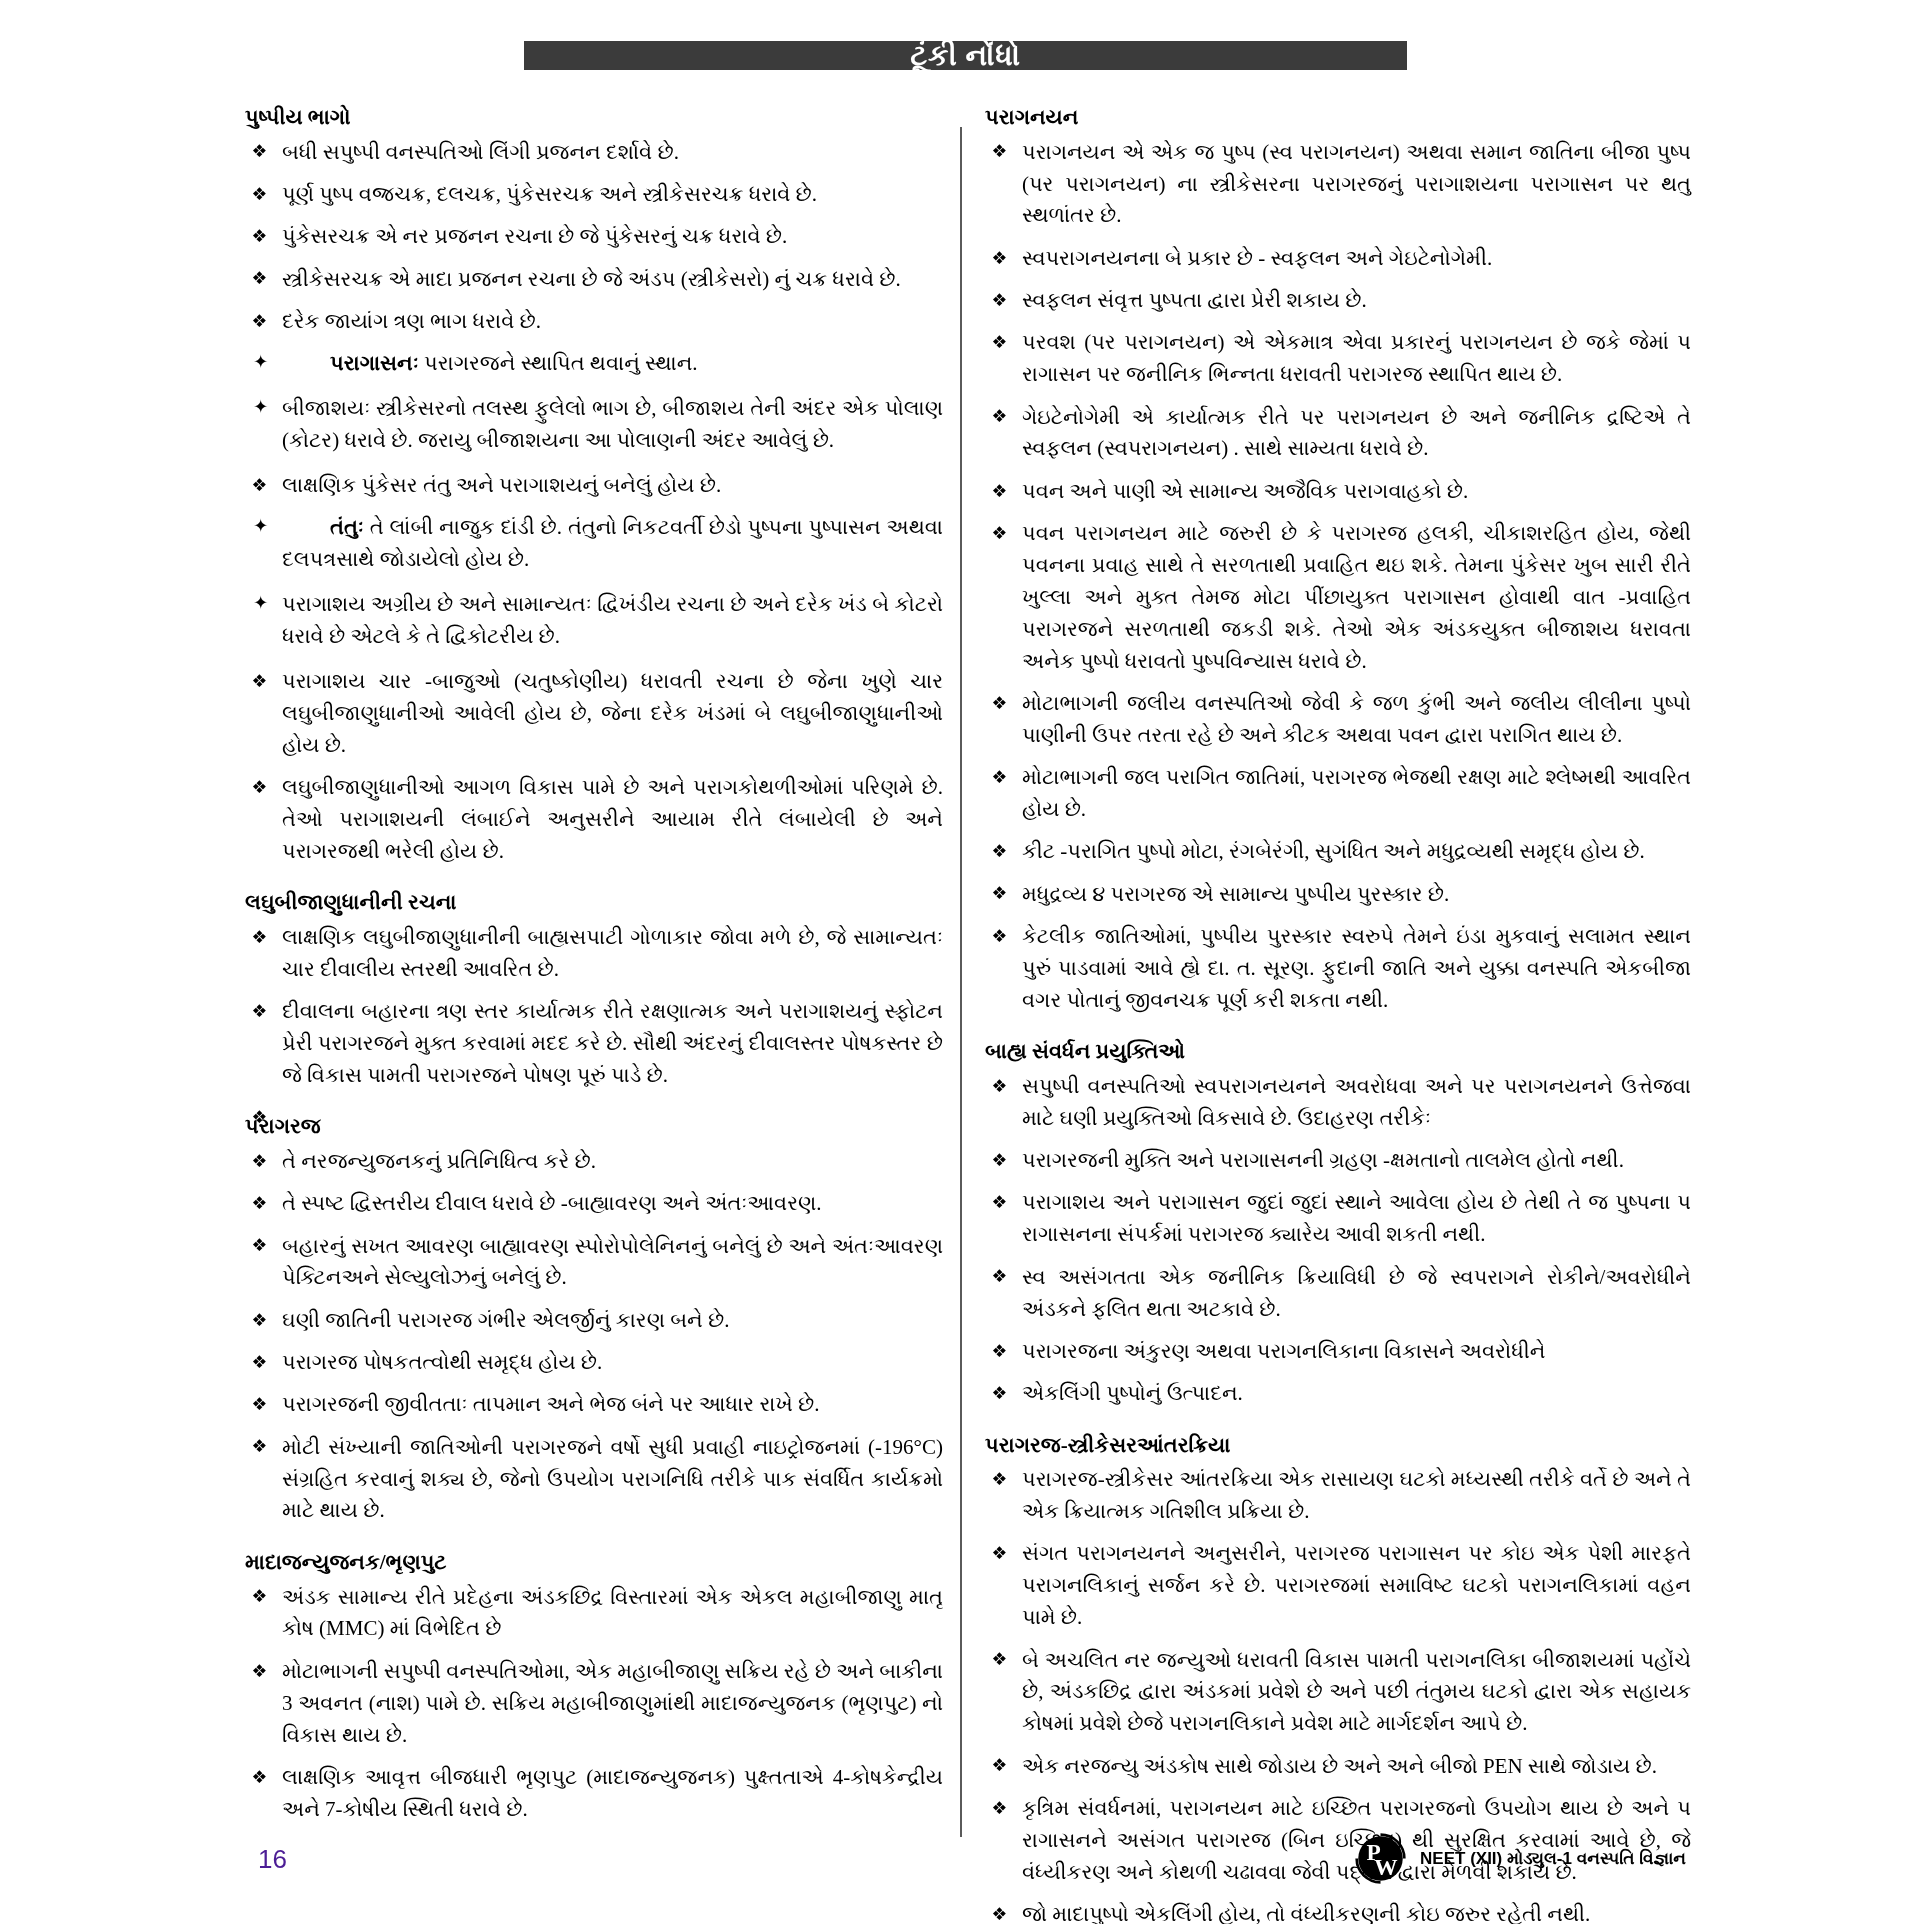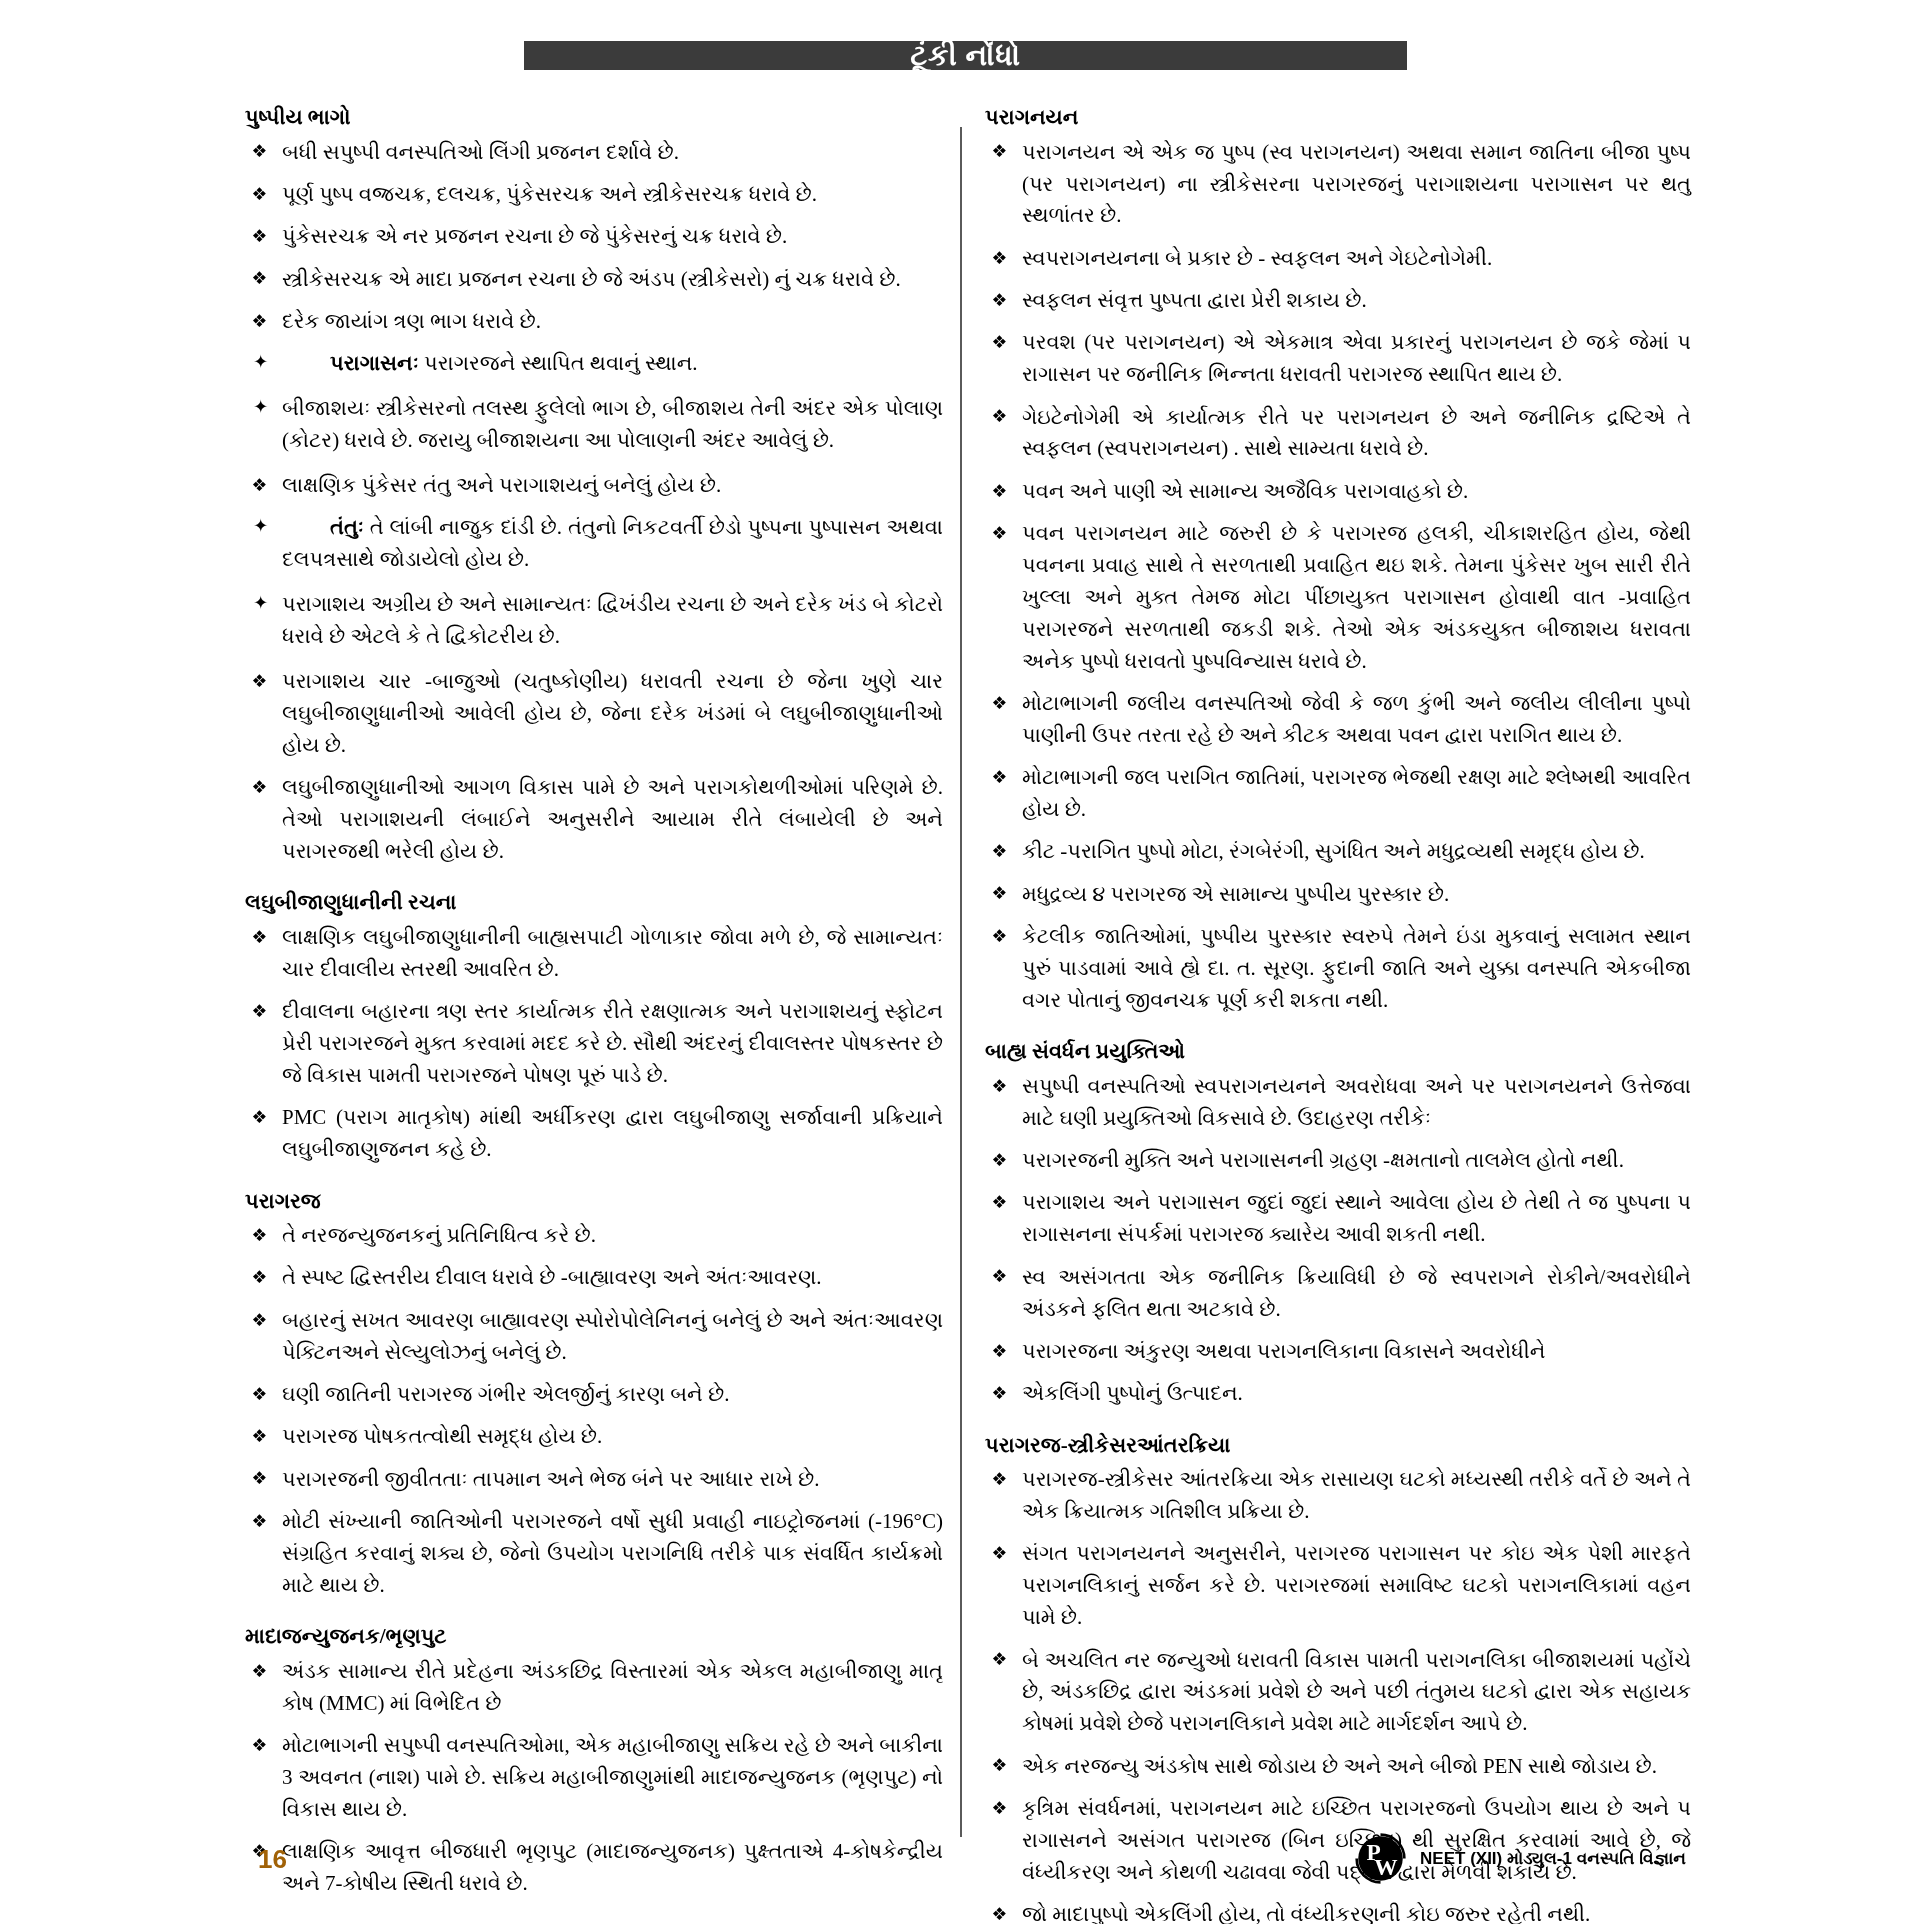--- a/index.html
+++ b/index.html
@@ -139,22 +139,22 @@
     bottom: 0;
     width: 1925px;
     height: 104px;
   }
   .page-no {
     position: absolute;
     left: 258px;
     top: 22.5px;
     font-family: "Liberation Sans", sans-serif;
     font-size: 26px;
-    font-weight: bold;
-    color: #a16207;
+    font-weight: normal;
+    color: #4c1d95;
   }
   .brand {
     position: absolute;
     right: 239px;
     top: 11.2px;
     display: flex;
     align-items: center;
     gap: 13px;
   }
   .brand-logo {
@@ -207,21 +207,21 @@
             </ul>
           </li>
           <li><span class="mk">❖</span><span>પરાગાશય ચાર -બાજુઓ  (ચતુષ્કોણીય)  ધરાવતી રચના છે જેના ખુણે ચાર લઘુબીજાણુધાનીઓ આવેલી હોય છે, જેના દરેક ખંડમાં બે લઘુબીજાણુધાનીઓ હોય છે.</span></li>
           <li><span class="mk">❖</span><span>લઘુબીજાણુધાનીઓ આગળ વિકાસ પામે છે અને પરાગકોથળીઓમાં પરિણમે છે. તેઓ પરાગાશયની લંબાઈને અનુસરીને આયામ રીતે લંબાયેલી છે અને પરાગરજથી ભરેલી હોય છે.</span></li>
         </ul>
         <div class="spacer-sm"></div>
         <h2 class="section">લઘુબીજાણુધાનીની રચના</h2>
         <ul class="bul">
           <li><span class="mk">❖</span><span>લાક્ષણિક લઘુબીજાણુધાનીની બાહ્યસપાટી ગોળાકાર જોવા મળે છે, જે સામાન્યતઃ ચાર દીવાલીય સ્તરથી આવરિત છે.</span></li>
           <li><span class="mk">❖</span><span>દીવાલના બહારના ત્રણ સ્તર કાર્યાત્મક રીતે રક્ષણાત્મક અને પરાગાશયનું સ્ફોટન પ્રેરી પરાગરજને મુક્ત કરવામાં મદદ કરે છે. સૌથી અંદરનું દીવાલસ્તર પોષકસ્તર છે જે વિકાસ પામતી પરાગરજને પોષણ પૂરું પાડે છે.</span></li>
-          <li><span class="mk">❖</span><span>PMC (પરાગ માતૃકોષ)  માંથી અર્ધીકરણ દ્વારા લઘુબીજાણુ સર્જાવાની પ્રક્રિયાને લઘુબીજાણુજનન કહે છે.</span></li>
+          <li><span class="mk">❖</span></li>
         </ul>
         <div class="spacer-sm"></div>
         <h2 class="section">પરાગરજ</h2>
         <ul class="bul">
           <li><span class="mk">❖</span><span>તે નરજન્યુજનકનું પ્રતિનિધિત્વ કરે છે.</span></li>
           <li><span class="mk">❖</span><span>તે સ્પષ્ટ દ્વિસ્તરીય દીવાલ ધરાવે છે -બાહ્યાવરણ અને અંતઃઆવરણ.</span></li>
           <li><span class="mk">❖</span><span>બહારનું સખત આવરણ બાહ્યાવરણ સ્પોરોપોલેનિનનું બનેલું છે અને અંતઃઆવરણ પેક્ટિનઅને સેલ્યુલોઝનું બનેલું છે.</span></li>
           <li><span class="mk">❖</span><span>ઘણી જાતિની પરાગરજ ગંભીર એલર્જીનું કારણ બને છે.</span></li>
           <li><span class="mk">❖</span><span>પરાગરજ પોષકતત્વોથી સમૃદ્ધ હોય છે.</span></li>
           <li><span class="mk">❖</span><span>પરાગરજની જીવીતતાઃ તાપમાન અને ભેજ બંને પર આધાર રાખે છે.</span></li>

